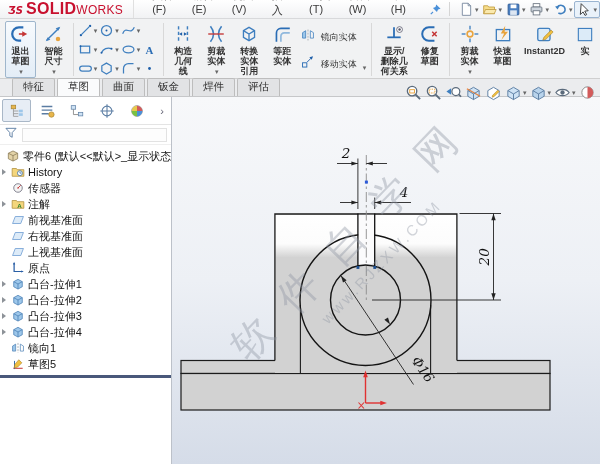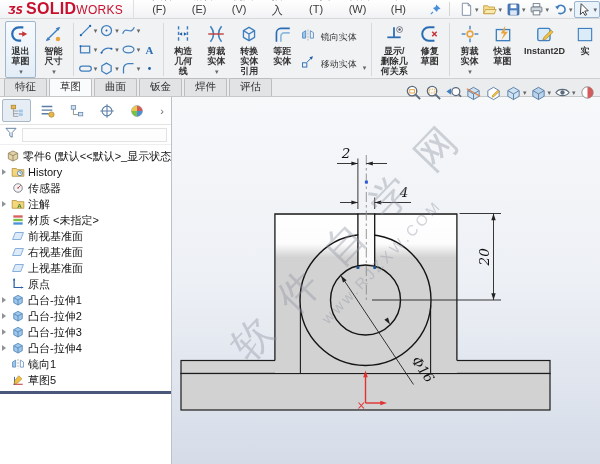--- a/index.html
+++ b/index.html
@@ -33,21 +33,21 @@
   .cmd-btn .car{margin-top:1px;}
   .csep{width:1px;background:#d8d8d8;margin:2px 3px;}
   .cmd-grid{display:flex;flex-direction:column;justify-content:space-between;padding:2px 1px;}
   .grow{display:flex;align-items:center;}
   .gcell{display:flex;align-items:center;margin-right:2px;}
   .cmd-rows{display:flex;flex-direction:column;justify-content:space-around;padding:1px 2px;width:96px;}
   .crow{display:flex;align-items:flex-end;gap:6px;font-size:9px;color:#333;white-space:nowrap;}
   .crow .car{margin-left:auto;}
   
   .tabstrip{position:absolute;left:0;top:79px;width:600px;height:18px;background:#ebecee;
-    border-bottom:1px solid #c6c7c9;display:flex;align-items:flex-end;padding-left:4px;gap:2px;box-sizing:border-box;}
+    border-bottom:1px solid #c6c7c9;display:flex;align-items:flex-end;padding-left:12px;gap:2px;box-sizing:border-box;}
   .tab{font-size:10.5px;color:#333;padding:1px 10px 2px;background:#e2e3e5;border:1px solid #bdbdbd;
     border-bottom:none;border-radius:2px 2px 0 0;}
   .tab.active{background:#fafbfc;}
   
   .headsup{position:absolute;left:405px;top:82px;height:20px;display:flex;align-items:center;gap:3px;z-index:5;}
   .hbtn{display:flex;align-items:center;}
   
   .panel{position:absolute;left:0;top:97px;width:171px;bottom:0;background:#ffffff;
     border-right:1px solid #bcc1c9;z-index:2;}
   .ptabs{height:25px;display:flex;align-items:center;padding:1px 2px;gap:1px;border-bottom:1px solid #e4e4e4;}
@@ -507,31 +507,20 @@
               <path d="M1.5,4.5h5.5l1,1.5h8.5v8.5H1.5z" fill="#f4d67c" stroke="#b08f3e" stroke-width="1"></path>
               <text x="11" y="13.5" font-size="8" text-anchor="middle" fill="#2a7d2a" font-weight="bold">A</text>
             </svg>
           </span>
           <span>注解</span>
         </div>
         <div class="trow child">
           <span class="texp"></span>
           <span style="display: flex;">
             <svg width="14" height="14" viewBox="0 0 18 18">
-              <path d="M3,3h12v3H3z" fill="#d86060"></path>
-              <path d="M3,7.5h12v3H3z" fill="#7ac143"></path>
-              <path d="M3,12h12v3H3z" fill="#4a90d9"></path>
-            </svg>
-          </span>
-          <span>材质 &lt;未指定&gt;</span>
-        </div>
-        <div class="trow child">
-          <span class="texp"></span>
-          <span style="display: flex;">
-            <svg width="14" height="14" viewBox="0 0 18 18">
               <path d="M2,13.5 5.5,4.5h10.5L12.5,13.5z" fill="#d7e7f7" fill-opacity="0.85" stroke="#6b9bd2" stroke-width="1"></path>
             </svg>
           </span>
           <span>前视基准面</span>
         </div>
         <div class="trow child">
           <span class="texp"></span>
           <span style="display: flex;">
             <svg width="14" height="14" viewBox="0 0 18 18">
               <path d="M2,13.5 5.5,4.5h10.5L12.5,13.5z" fill="#d7e7f7" fill-opacity="0.85" stroke="#6b9bd2" stroke-width="1"></path>

